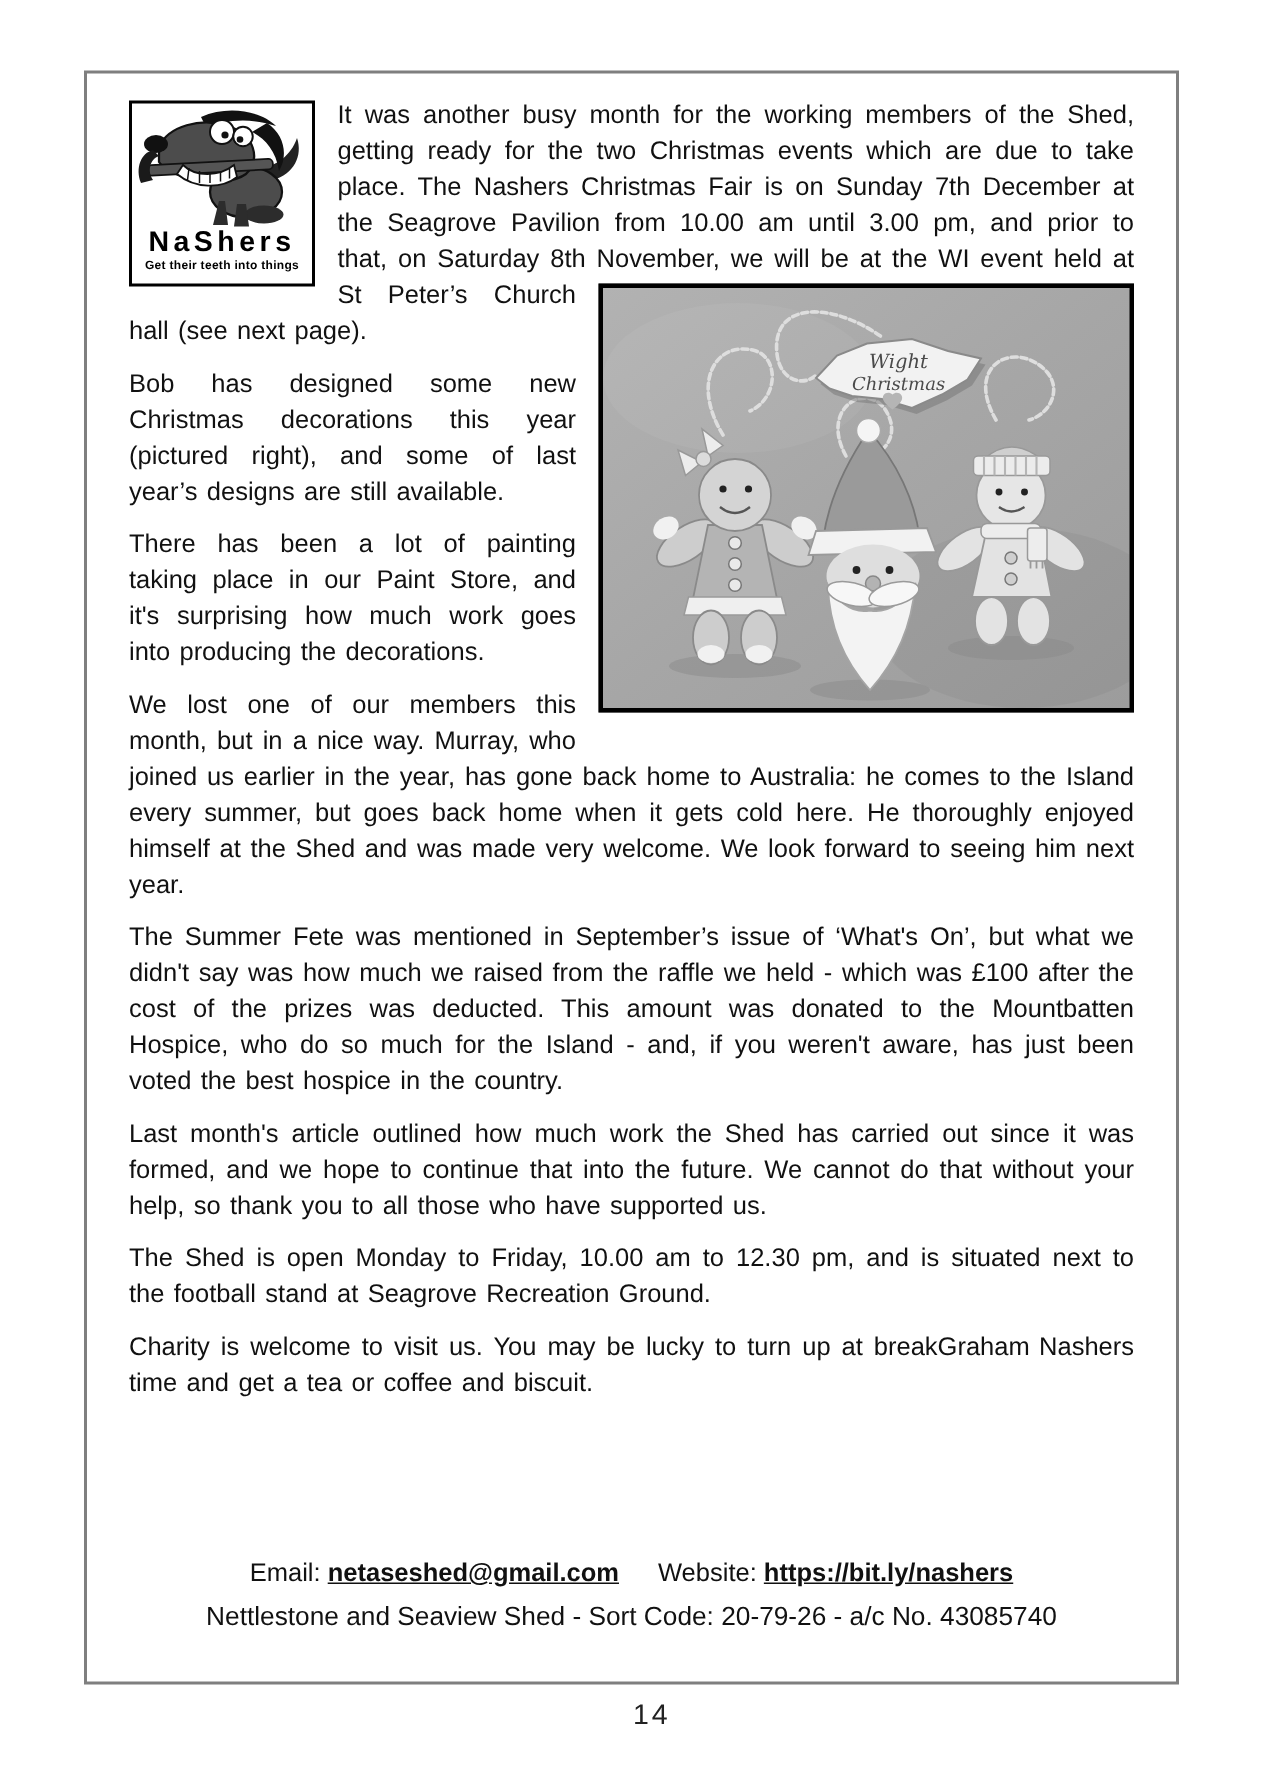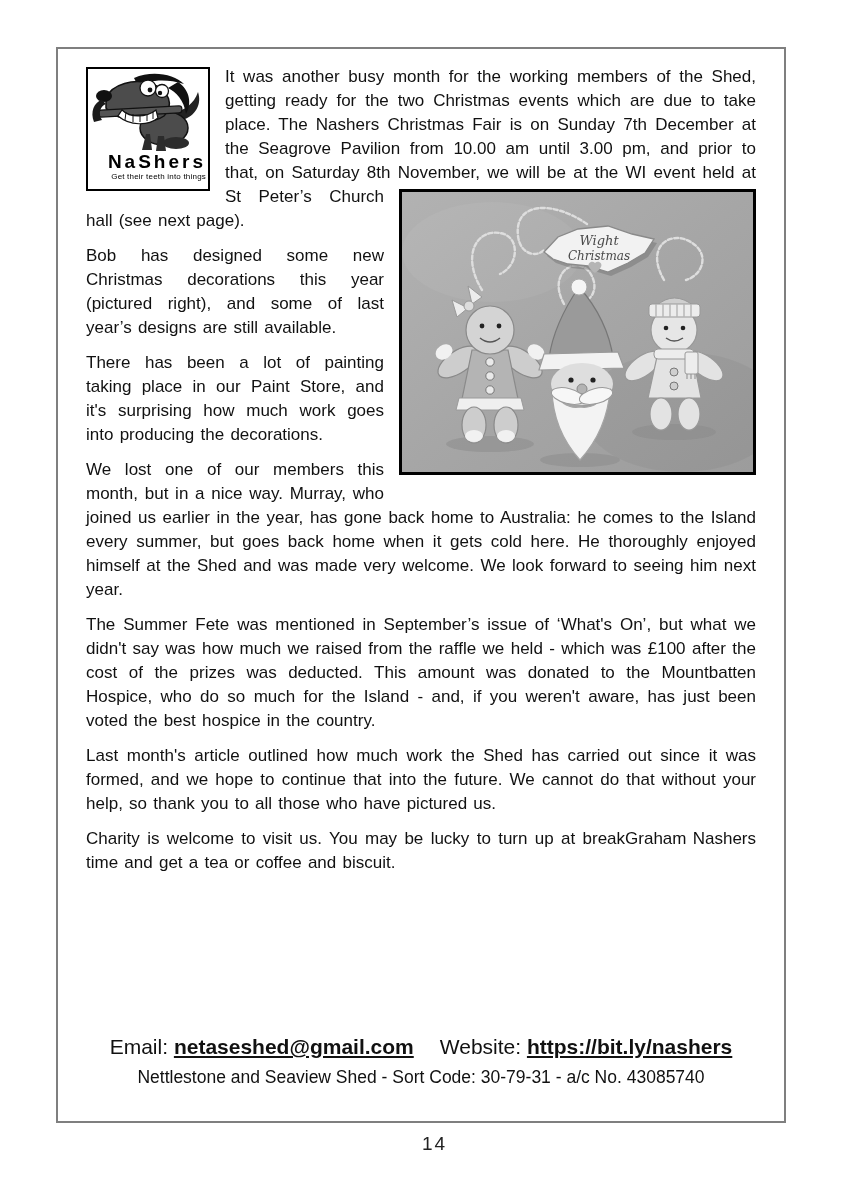--- a/index.html
+++ b/index.html
@@ -27,33 +27,33 @@
     background: #fff;
   }
   
   .logo-box {
     float: left;
     width: 124px;
     height: 124px;
     border: 2px solid #000;
     margin: 2px 15px 8px 0;
     padding: 3px 2px 2px 2px;
-    text-align: right;
+    text-align: center;
     background: #fff;
   }
   .logo-box svg { display: block; margin: 0 auto; }
   .logo-name {
     font-weight: bold;
     font-size: 19px;
     letter-spacing: 3px;
     line-height: 20px;
     color: #000;
   }
   .logo-tagline {
-    font-weight: normal;
+    font-weight: bold;
     font-size: 8px;
     letter-spacing: 0.2px;
     color: #000;
   }
   
   .title {
     font-size: 22px;
     font-weight: bold;
     text-align: center;
     margin: 2px 0 16px 140px;
@@ -83,21 +83,21 @@
   .photo-float svg { display: block; }
   .signature { float: right; font-weight: bold; }
   
   .footer {
     position: absolute;
     left: 0; right: 0;
     bottom: 26px;
     text-align: center;
     color: #111;
   }
-  .contact-line { font-size: 21px; margin-bottom: 8px; }
+  .contact-line { font-size: 17px; margin-bottom: 8px; }
   .contact-line .link {
     font-weight: bold;
     text-decoration: underline;
     color: #111;
   }
   .contact-gap { display: inline-block; width: 26px; }
   .bank-line { font-size: 17.5px; margin-bottom: 7px; }
   .charity-line { font-size: 15px; font-weight: bold; }
   
   .page-number {
@@ -232,25 +232,26 @@
           <circle cx="272" cy="180" r="4" fill="#cfcfcf" stroke="#777" stroke-width="1"></circle>
           <circle cx="272" cy="194" r="4" fill="#cfcfcf" stroke="#777" stroke-width="1"></circle>
         </g>
       </svg>
         </span><span>WI event held at St Peter’s Church hall (see next page).</span></p>
 
     <p class="para">Bob has designed some new Christmas decorations this year (pictured right), and some of last year’s designs are still available.</p>
     <p class="para">There has been a lot of painting taking place in our Paint Store, and it's surprising how much work goes into producing the decorations.</p>
     <p class="para">We lost one of our members this month, but in a nice way. Murray, who joined us earlier in the year, has gone back home to Australia: he comes to the Island every summer, but goes back home when it gets cold here. He thoroughly enjoyed himself at the Shed and was made very welcome. We look forward to seeing him next year.</p>
     <p class="para">The Summer Fete was mentioned in September’s issue of ‘What's On’, but what we didn't say was how much we raised from the raffle we held - which was £100 after the cost of the prizes was deducted. This amount was donated to the Mountbatten Hospice, who do so much for the Island - and, if you weren't aware, has just been voted the best hospice in the country.</p>
-    <p class="para">Last month's article outlined how much work the Shed has carried out since it was formed, and we hope to continue that into the future. We cannot do that without your help, so thank you to all those who have pictured us.</p>
+    <p class="para">Last month's article outlined how much work the Shed has carried out since it was formed, and we hope to continue that into the future. We cannot do that without your help, so thank you to all those who have supported us.</p>
+    <p class="para">The Shed is open Monday to Friday, 10.00 am to 12.30 pm, and is situated next to the football stand at Seagrove Recreation Ground.</p>
     <p class="para"><b class="signature">Graham Nashers</b><span>Charity is welcome to visit us. You may be lucky to turn up at break time and get a tea or coffee and biscuit.</span></p>
 
     <div class="footer">
       <div class="contact-line">
         <span>Email: </span><a class="link">netaseshed@gmail.com</a><span class="contact-gap"></span><span>Website: </span><a class="link">https://bit.ly/nashers</a>
       </div>
-      <div class="bank-line">Nettlestone and Seaview Shed - Sort Code: 30-79-31 - a/c No. 43085740</div>
+      <div class="bank-line">Nettlestone and Seaview Shed - Sort Code: 20-79-26 - a/c No. 43085740</div>
     </div>
   </div>
 
   <div class="page-number">14</div>
 </div>
 
 </body></html>

